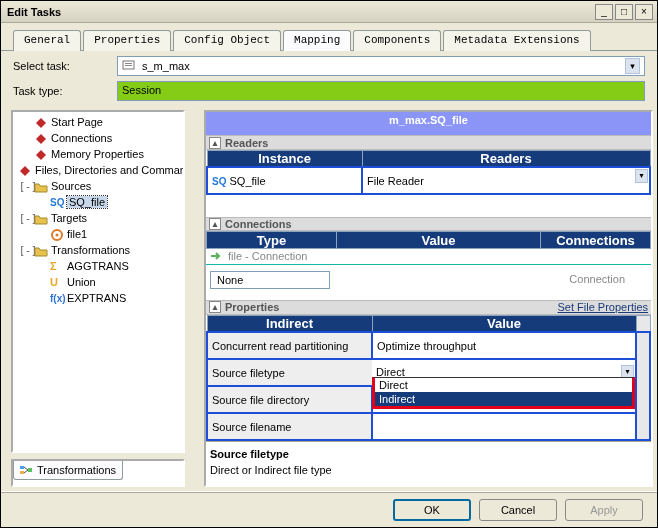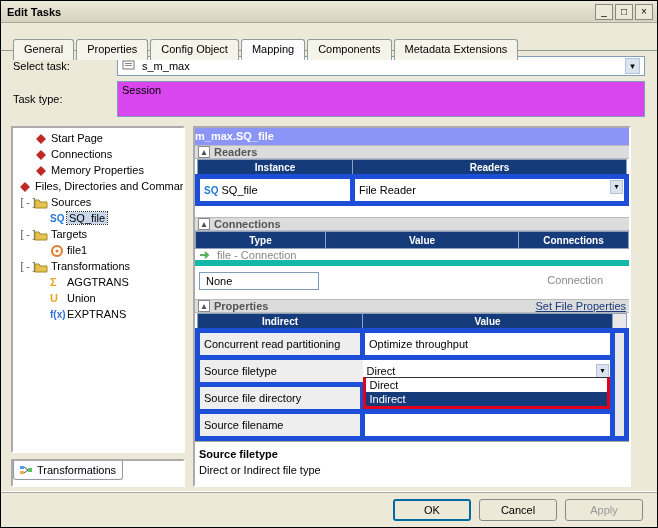--- a/index.html
+++ b/index.html
@@ -17,70 +17,70 @@
   display: flex; align-items: center; padding: 0 4px;
 }
 .titlebar-text { flex: 1; font-weight: bold; padding-left: 2px; }
 .titlebar-btns { display: flex; gap: 2px; }
 .tbn { width: 18px; height: 16px; border: 1px solid #888; background: #ece9d8;
   font-size: 10px; text-align: center; line-height: 14px; cursor: pointer; }
 
 .tabstrip { display: flex; padding: 6px 6px 0 12px; gap: 0; border-bottom: 1px solid #919b9c; }
 .tab { padding: 3px 10px 4px; border: 1px solid #919b9c; border-bottom: none;
   border-radius: 3px 3px 0 0; background: #f5f4ea; margin-right: 2px; cursor: pointer;
-  position: relative; top: 10px; }
+  position: relative; top: 1px; font-family: Liberation Mono, monospace; }
 .tab.active { background: #fcfcfe; border-bottom: 1px solid #fcfcfe; }
 
 .form-row { display: flex; align-items: center; padding: 5px 12px; gap: 6px; }
 .form-label { width: 98px; }
 .combo { flex: 1; height: 20px; border: 1px solid #7f9db9; background: #fff;
   display: flex; align-items: center; padding: 0 4px; }
 .combo .dd { width: 15px; height: 16px; background: #dbe3ef; border: 1px solid #b4c3dc;
   margin-left: auto; text-align: center; line-height: 14px; font-size: 9px; }
 .combo .ico { width: 16px; height: 14px; margin-right: 4px; }
-.readonly-field { flex:1; height:36px; border:1px solid #7f9db9; background:#d946ef;
+.readonly-field { flex:1; height:20px; border:1px solid #7f9db9; background:#84cc16;
   padding: 2px 4px; }
 
-.main { flex: 1; display: flex; gap: 8px; padding: 4px 26px 4px 10px; overflow: hidden; }
+.main { flex: 1; display: flex; gap: 19px; padding: 4px 4px 4px 10px; overflow: hidden; }
 .leftcol { width: 174px; display: flex; flex-direction: column; }
 .tree { flex: 1; border: 2px inset #fff; background: #fff; overflow: auto; padding: 2px 0; }
 .tree-item { display: flex; align-items: center; height: 16px; padding: 0 2px; white-space: nowrap; }
 .tree-item .tog { width: 12px; text-align: center; font-family: monospace; font-size: 10px; color:#555;}
 .tree-item .ind { display:inline-block; }
 .tree-item .ico { width: 14px; height: 12px; margin: 0 3px; display:inline-block; }
 .tree-item.selected { }
 .tree-item.selected .lbl { background: #c8d8ea; outline: 1px dotted #333; padding:0 2px;}
 
 .infobar { margin-top: 6px; height: 28px; border: 2px inset #fff; background: #fff;
   display: flex; align-items: flex-start; }
 .mini-tabs { display: flex; }
 .mini-tab { padding: 3px 6px; border: 1px solid #919b9c; border-radius: 0 0 3px 3px;
   border-top:none; background:#fcfcfe; display:flex; align-items:center; gap:3px;}
 
 .rightcol { flex: 1; border: 2px inset #fff; background: #fff; display: flex; flex-direction: column; overflow:hidden;}
-.instance-header { background: #8a95f7; color: #fff; text-align: left; font-weight: bold;
+.instance-header { background: #8a95f7; color: #fff; text-align: center; font-weight: bold;
   height: 26px; line-height: 17px; }
 .section-bar { background: #dcdcdc; display: flex; align-items: center; height: 16px;
   padding: 0 3px; font-weight: bold; color: #555; border-top:1px solid #bbb; border-bottom:1px solid #bbb;}
 .section-bar .collapse { width: 12px; height: 12px; border:1px solid #888; background:#fff;
   margin-right: 4px; text-align:center; line-height:10px; font-size:9px;}
 .section-bar .links { margin-left: auto; font-weight: normal; display:flex; gap:12px;}
 .section-bar .links span { color: #1a3a7a; text-decoration: underline; cursor:pointer;}
 
 .grid { width:100%; border-collapse: collapse; }
 .grid th { background: #153b7a; color:#fff; font-weight:bold; height:17px;
-  border: 1px solid #8ca2c0; padding:0 4px; font-size:10px;margin-left:11px;}
-.grid td { height: 27px; border: 5px solid #1d4ed8; padding: 0 4px; background:#fff; }
+  border: 1px solid #8ca2c0; padding:0 4px; font-size:13px;margin-left:11px;}
+.grid td { height: 27px; border: 2px solid #1d4ed8; padding: 0 4px; background:#fff; }
 .grid .sbar { width:14px; background:#e8e8e8; }
 .prop-grid td.readonly { background:#eee; }
 .highlight-row td { outline-offset:-1px; }
 .red-box { border: 3px solid #e2001a; }
 
 .conn-row { display:flex; align-items:center; height:17px; padding:0 4px; background:#fff;
-  border-bottom:6px solid #14b8a6; color:#888;}
+  border-bottom:1px solid #14b8a6; color:#888;}
 .conn-row .ico { width:14px; margin-right:4px;}
 
 .none-field { display:inline-block; border:1px solid #7f9db9; background:#fff;
   padding:2px 6px; margin:6px 0 6px 4px; width:120px;}
 .conn-place { display:inline-block; padding:2px 6px; margin:6px 0; color:#888;}
 
 .desc-panel { border-top:1px solid #aca899; padding:6px 4px 4px; min-height:44px;}
 .desc-title { font-weight:bold; margin-bottom:4px;}
 
 .bottom-bar { height: 36px; border-top:1px solid #fff; display:flex; align-items:center;

